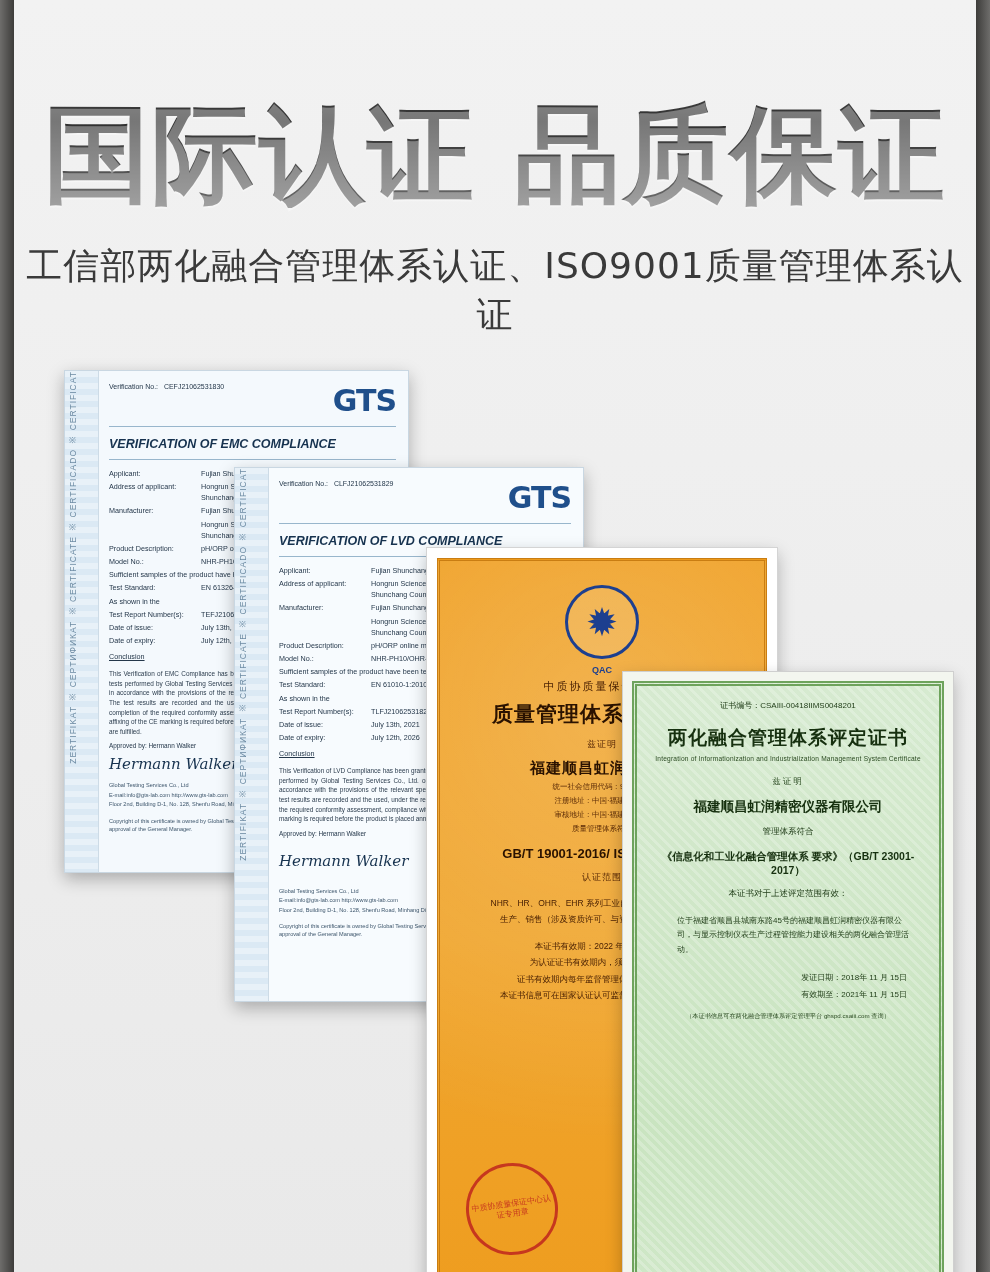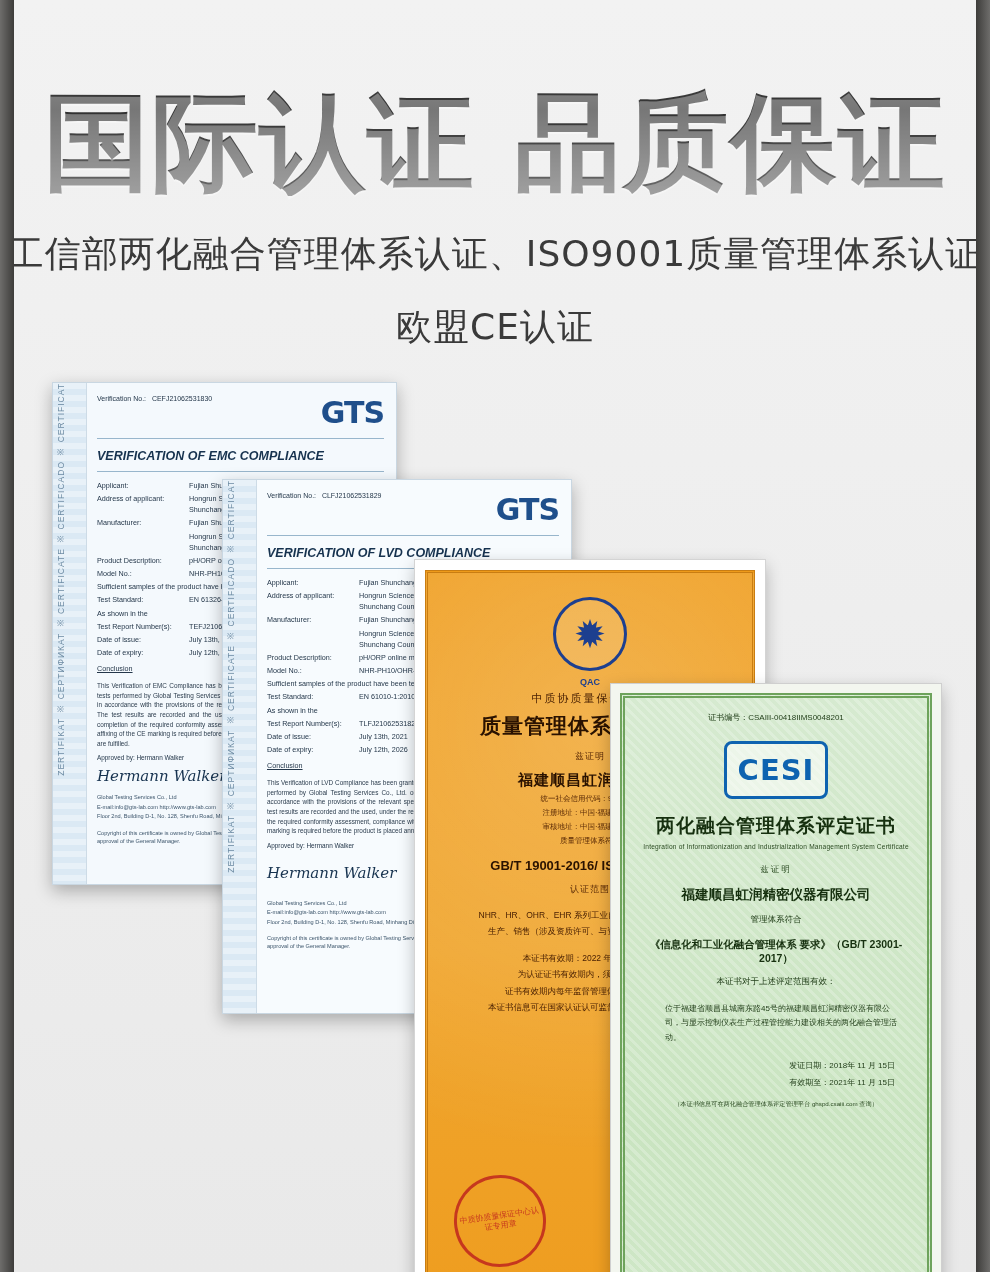--- a/index.html
+++ b/index.html
@@ -9,21 +9,21 @@
     height: 1272px;
     background: #ffffff;
     font-family: "Liberation Sans", sans-serif;
     overflow: hidden;
     position: relative;
   }
   .page {
     position: absolute;
     inset: 0;
     background: linear-gradient(180deg, #f2f2f2 0%, #ededed 60%, #e9e9e9 100%);
-    padding: 4px;
+    padding: 16px;
   }
   
   .edge-bar {
     position: absolute;
     top: 0;
     bottom: 0;
     width: 14px;
     background: linear-gradient(90deg, #6e6d6b, #3d3c3a);
   }
   .edge-bar.left { left: 0; }
@@ -207,21 +207,20 @@
 </head>
 <body>
 
 <div class="page">
 
   <div class="edge-bar left"></div>
   <div class="edge-bar right"></div>
 
   <h1 class="headline">国际认证 品质保证</h1>
   <div class="sub1">工信部两化融合管理体系认证、ISO9001质量管理体系认证</div>
-  <div class="sub2">欧盟CE认证</div>
 
   <div class="cert-stage">
 
     <div class="cert" id="cert-emc">
       <div class="blue-side">
         <div class="side-text">ZERTIFIKAT ※ CEPTИФИКАТ ※ CERTIFICATE ※ CERTIFICADO ※ CERTIFICAT</div>
       </div>
       <div class="cert-inner">
         <div style="display:flex;justify-content:space-between;align-items:flex-start;">
           <div style="font-size:7px;color:#24374a;">
@@ -400,21 +399,20 @@
         <div style="position:absolute;left:20px;bottom:120px;font-size:7.5px;color:#4a2103;">中质协质量保证中心</div>
         <div style="position:absolute;right:24px;bottom:120px;font-size:7.5px;color:#4a2103;">代表签发</div>
       </div>
     </div>
 
     <div class="cert" id="cert-cesi">
       <div class="cesi-body">
         <div class="cesi-certno">
           <span>证书编号：</span><span>CSAIII-00418IIMS0048201</span>
         </div>
-        <div class="cesi-logo">CESI</div>
         <div class="cesi-title">两化融合管理体系评定证书</div>
         <div class="cesi-title-en">Integration of Informationization and Industrialization Management System Certificate</div>
         <div class="cesi-certify">兹证明</div>
         <div class="cesi-company">福建顺昌虹润精密仪器有限公司</div>
         <div class="cesi-line">管理体系符合</div>
         <div class="cesi-std">《信息化和工业化融合管理体系 要求》（GB/T 23001-2017）</div>
         <div class="cesi-line">本证书对于上述评定范围有效：</div>
         <div class="cesi-scope">位于福建省顺昌县城南东路45号的福建顺昌虹润精密仪器有限公司，与显示控制仪表生产过程管控能力建设相关的两化融合管理活动。</div>
         <div class="cesi-dates">发证日期：2018年 11 月 15日</div>
         <div class="cesi-dates" style="margin-top:2px;">有效期至：2021年 11 月 15日</div>

